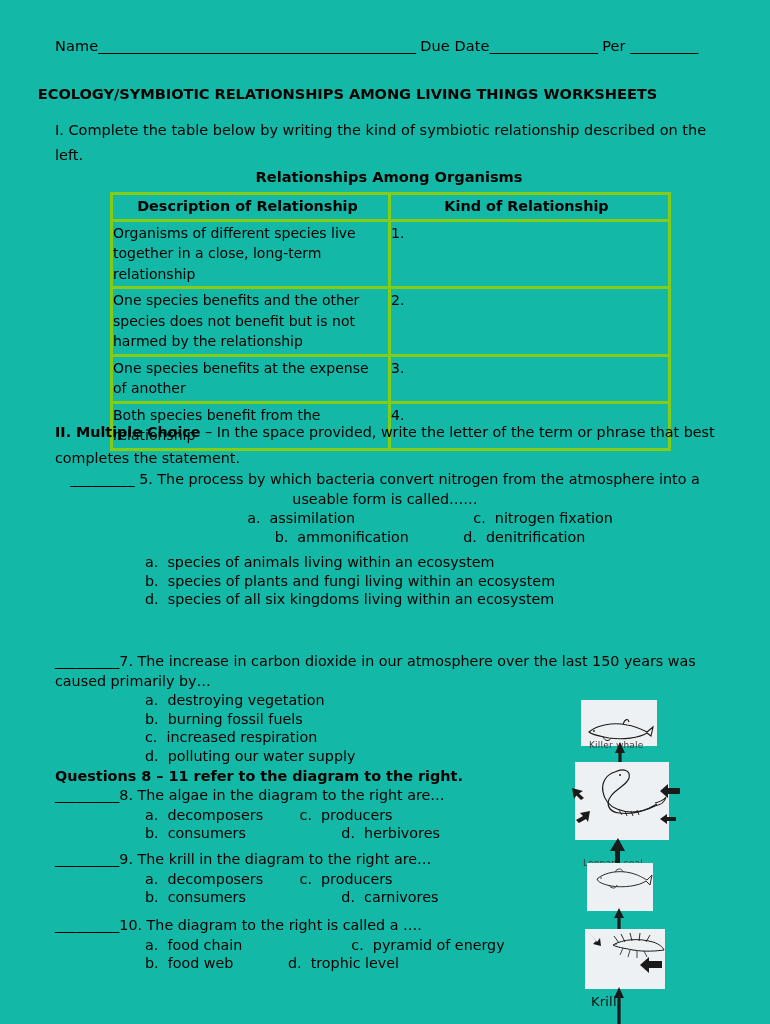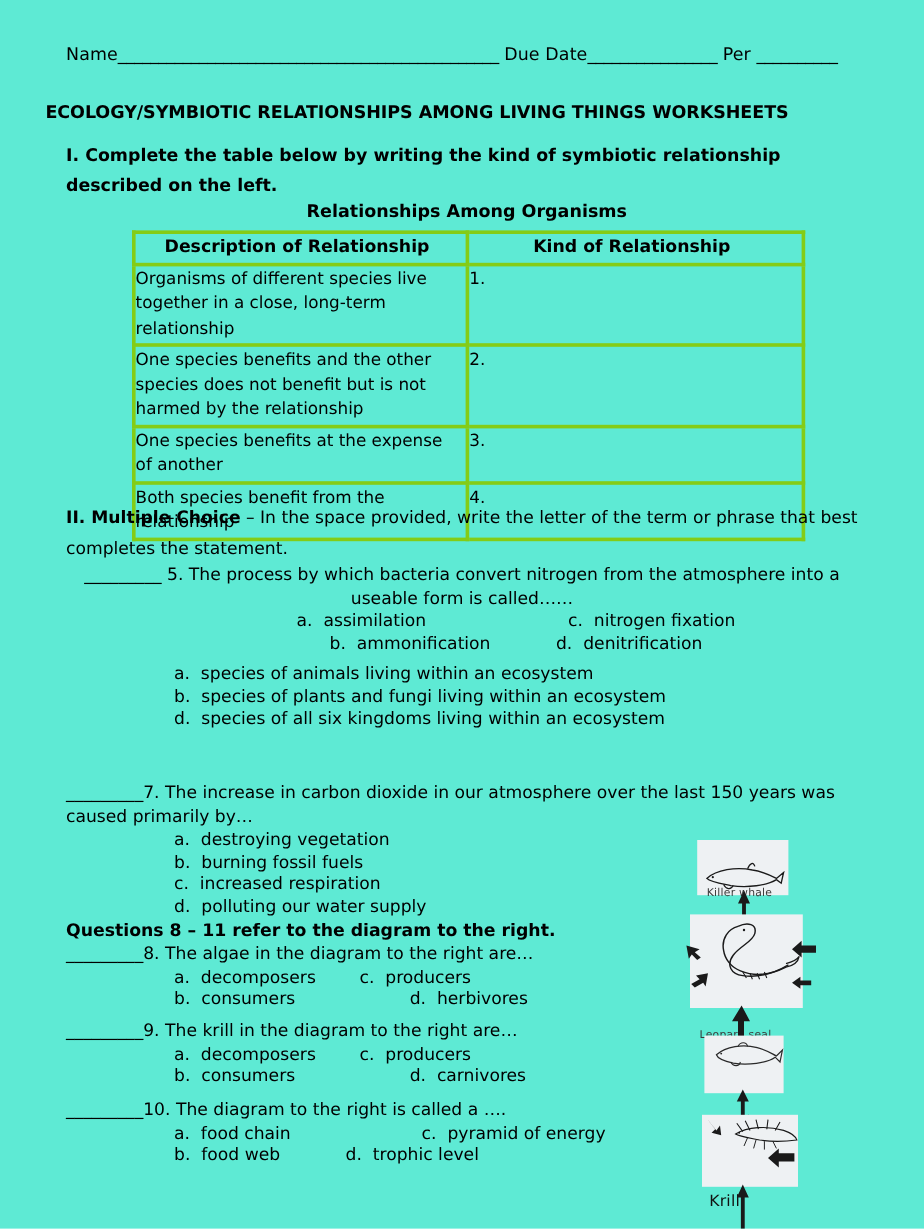--- a/index.html
+++ b/index.html
@@ -8,21 +8,21 @@
     background: #ffffff;
   }
   body {
     font-family: "DejaVu Sans", "Liberation Sans", sans-serif;
     color: #000000;
   }
   .page {
     position: relative;
     width: 770px;
     height: 1024px;
-    background: #5eead4;
+    background: #14b8a6;
     overflow: hidden;
   }
 
   
   .name-line {
     position: absolute;
     left: 55px;
     top: 33px;
     width: 660px;
     font-size: 14.5px;
@@ -42,21 +42,21 @@
     letter-spacing: -0.05px;
   }
 
   
   .section-one {
     position: absolute;
     left: 55px;
     top: 118px;
     width: 660px;
     font-size: 14.5px;
-    font-weight: bold;
+    font-weight: normal;
     line-height: 25px;
   }
   .table-caption {
     position: absolute;
     left: 110px;
     top: 168px;
     width: 558px;
     text-align: center;
     font-size: 14.6px;
     font-weight: bold;

